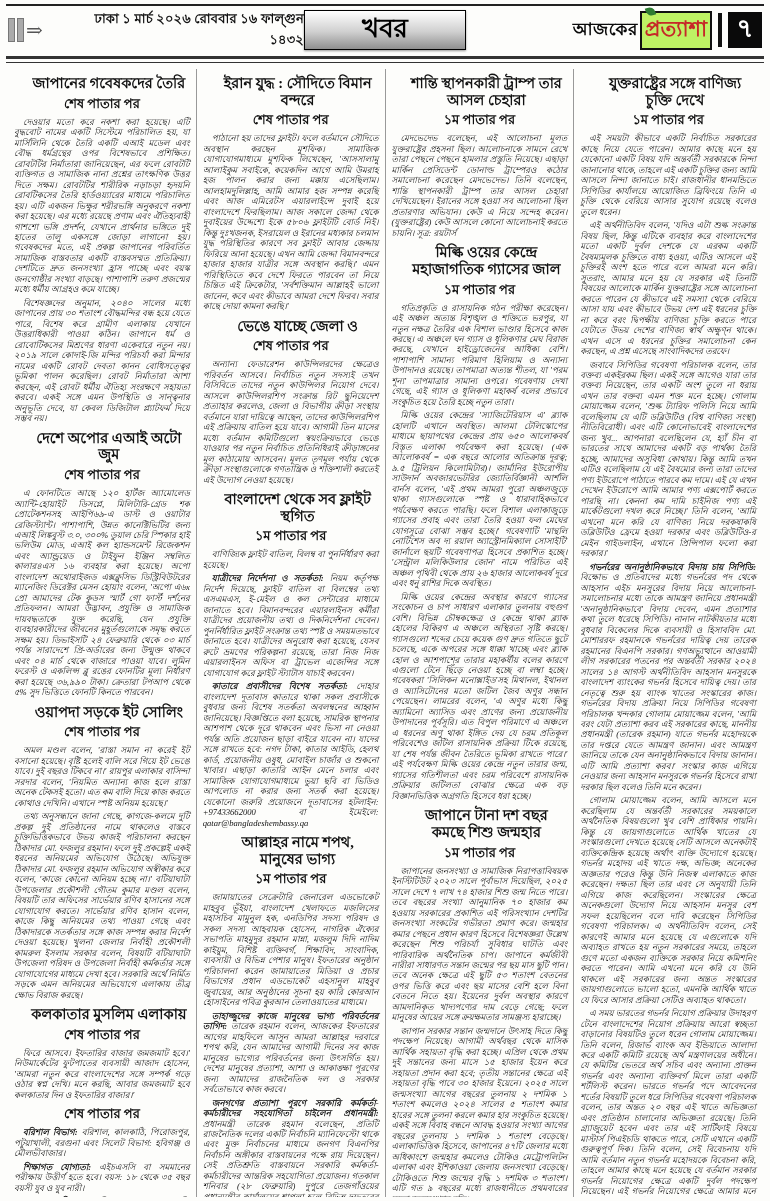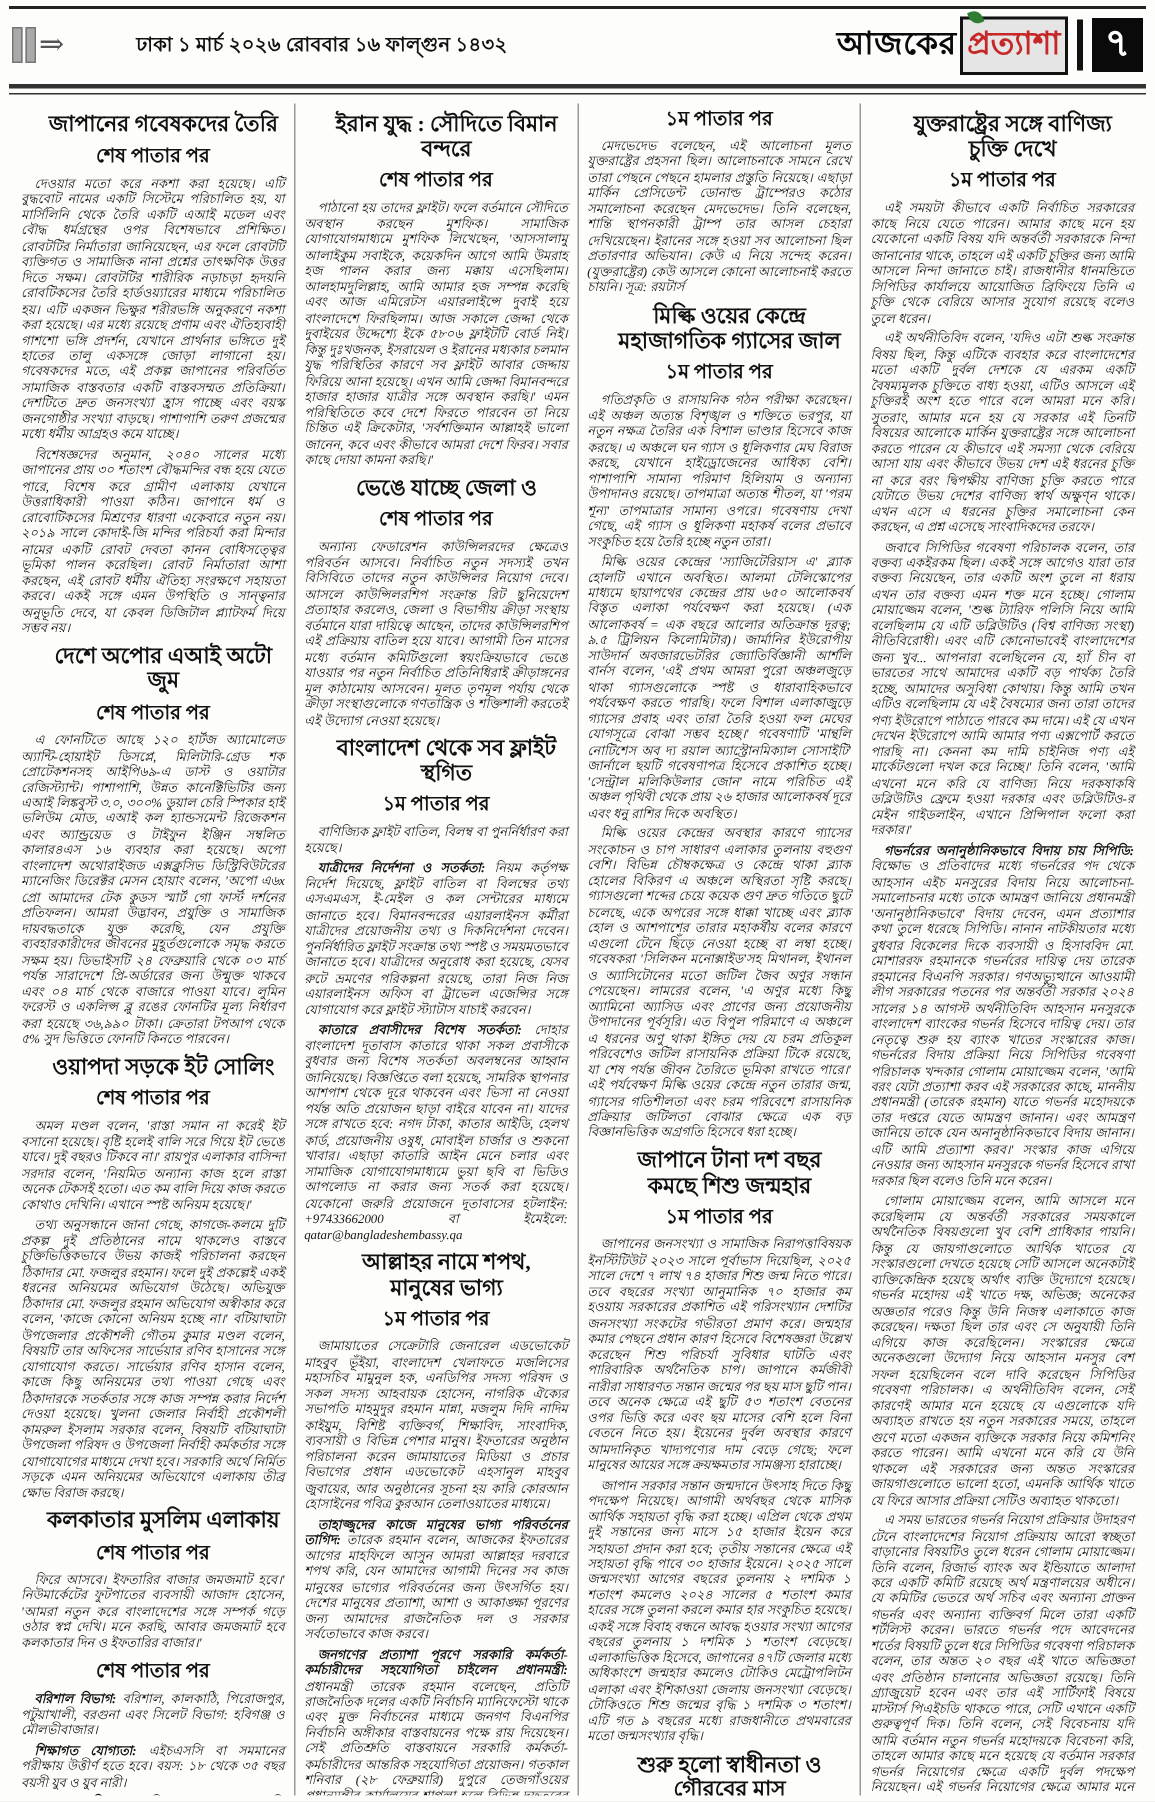--- a/index.html
+++ b/index.html
@@ -11,22 +11,22 @@
   .hdr-left{display:flex;align-items:center;gap:8px;flex:1;}
   .mark{display:flex;align-items:center;gap:2px;}
   .mark .bar{width:5px;height:22px;background:#aaa;border:1px solid #777;}
   .mark .arrow{font-size:20px;color:#555;line-height:1;}
   .dateline{font-size:13px;font-weight:bold;letter-spacing:.2px;margin-left:40px;text-align:right;}
   .section-box{width:160px;height:38px;border:1px solid #000;display:flex;align-items:center;justify-content:center;
                background:linear-gradient(180deg,#ffffff 0%,#cfcfcf 55%,#8f8f8f 100%);box-shadow:0 1px 2px rgba(0,0,0,.4);}
   .section-box span{font-size:26px;font-weight:bold;color:#000;}
   .hdr-right{flex:1;display:flex;align-items:center;justify-content:flex-end;gap:6px;}
   .logo{display:flex;align-items:center;}
-  .logo .p1{font-size:21px;font-weight:bold;color:#0a0a0a;letter-spacing:.5px;}
-  .logo .p2wrap{position:relative;margin-left:2px;border:2px solid #111;padding:0 3px;background:#e5e5e5;}
+  .logo .p1{font-size:17px;font-weight:bold;color:#0a0a0a;letter-spacing:.5px;}
+  .logo .p2wrap{position:relative;margin-left:2px;border:2px solid #111;padding:0 3px;background:#bef264;}
   .logo .p2{font-size:21px;font-weight:bold;color:#c62828;}
   .logo .leaf{position:absolute;top:-6px;left:4px;width:9px;height:9px;background:#2e7d32;border-radius:0 70% 0 70%;transform:rotate(-20deg);}
   .vbar{width:4px;height:34px;background:#111;}
   .pageno{width:34px;height:36px;background:#0a0a0a;color:#fff;display:flex;align-items:center;justify-content:center;
           font-size:26px;font-weight:bold;}
   .dblrule{margin:4px 6px 6px 6px;border-top:3px solid #333;border-bottom:1px solid #333;height:3px;}
   
   .cols{display:flex;height:1128px;padding:0 8px;gap:0;}
   .col{flex:1 1 0;padding:0 6px;overflow:hidden;border-right:1px solid #999;}
   .col:last-child{border-right:none;}
@@ -43,20 +43,23 @@
   <div class="toprule"></div>
 
   <div class="hdr">
     <div class="hdr-left">
       <span class="mark">
         <span class="bar"></span>
           <span class="bar"></span>
           <span class="arrow">⇒</span>
       </span>
       <span class="dateline">ঢাকা ১ মার্চ ২০২৬ রোববার ১৬ ফাল্গুন ১৪৩২</span>
+    </div>
+    <div class="section-box">
+      <span>খবর</span>
     </div>
     <div class="hdr-right">
       <div class="logo">
         <span class="p1">আজকের</span>
         <span class="p2wrap"><span class="leaf"></span>
           <span class="p2">প্রত্যাশা</span></span>
       </div>
       <span class="vbar"></span>
       <div class="pageno">৭</div>
     </div>
@@ -116,20 +119,21 @@
         <article>
           <h2>আল্লাহর নামে শপথ, মানুষের ভাগ্য</h2>
           <div class="cont">১ম পাতার পর</div>
           <p>জামায়াতের সেক্রেটারি জেনারেল এডভোকেট মাহবুব ভূঁইয়া, বাংলাদেশ খেলাফতে মজলিসের মহাসচিব মামুনুল হক, এনডিপির সদস্য পরিষদ ও সকল সদস্য আহবায়ক হোসেন, নাগরিক ঐক্যের সভাপতি মাহমুদুর রহমান মান্না, মজলুম দিদি নাদিম কাইয়ুম, বিশিষ্ট ব্যক্তিবর্গ, শিক্ষাবিদ, সাংবাদিক, ব্যবসায়ী ও বিভিন্ন পেশার মানুষ। ইফতারের অনুষ্ঠান পরিচালনা করেন জামায়াতের মিডিয়া ও প্রচার বিভাগের প্রধান এডভোকেট এহসানুল মাহবুব জুবায়ের, আর অনুষ্ঠানের সূচনা হয় কারি কোরআন হোসাইনের পবিত্র কুরআন তেলাওয়াতের মাধ্যমে।</p>
           <p><b>তাহাজ্জুদের কাজে মানুষের ভাগ্য পরিবর্তনের তাগিদ: </b>তারেক রহমান বলেন, আজকের ইফতারের আগের মাহফিলে আসুন আমরা আল্লাহর দরবারে শপথ করি, যেন আমাদের আগামী দিনের সব কাজ মানুষের ভাগ্যের পরিবর্তনের জন্য উৎসর্গিত হয়। দেশের মানুষের প্রত্যাশা, আশা ও আকাঙ্ক্ষা পূরণের জন্য আমাদের রাজনৈতিক দল ও সরকার সর্বতোভাবে কাজ করবে।</p>
           <p><b>জনগণের প্রত্যাশা পূরণে সরকারি কর্মকর্তা-কর্মচারীদের সহযোগিতা চাইলেন প্রধানমন্ত্রী: </b>প্রধানমন্ত্রী তারেক রহমান বলেছেন, প্রতিটি রাজনৈতিক দলের একটি নির্বাচনি ম্যানিফেস্টো থাকে এবং মুক্ত নির্বাচনের মাধ্যমে জনগণ বিএনপির নির্বাচনি অঙ্গীকার বাস্তবায়নের পক্ষে রায় দিয়েছেন। সেই প্রতিশ্রুতি বাস্তবায়নে সরকারি কর্মকর্তা-কর্মচারীদের আন্তরিক সহযোগিতা প্রয়োজন। গতকাল শনিবার (২৮ ফেব্রুয়ারি) দুপুরে তেজগাঁওয়ের প্রধানমন্ত্রীর কার্যালয়ের শাপলা হলে বিভিন্ন দফতরের কর্মকর্তা-কর্মচারীদের সঙ্গে মতবিনিময় সভায় তিনি এসব কথা বলেন। দায়িত্ব গ্রহণের পর এটি প্রধানমন্ত্রীর প্রথম মতবিনিময় সভা।</p>
         </article>
       </div>
       <div class="col">
         <article>
+          <h2>শান্তি স্থাপনকারী ট্রাম্প তার আসল চেহারা</h2>
           <div class="cont">১ম পাতার পর</div>
           <p>মেদভেদেভ বলেছেন, এই আলোচনা মূলত যুক্তরাষ্ট্রের প্রহসনা ছিল। আলোচনাকে সামনে রেখে তারা পেছনে পেছনে হামলার প্রস্তুতি নিয়েছে। এছাড়া মার্কিন প্রেসিডেন্ট ডোনাল্ড ট্রাম্পেরও কঠোর সমালোচনা করেছেন মেদভেদেভ। তিনি বলেছেন, শান্তি স্থাপনকারী ট্রাম্প তার আসল চেহারা দেখিয়েছেন। ইরানের সঙ্গে হওয়া সব আলোচনা ছিল প্রতারণার অভিযান। কেউ এ নিয়ে সন্দেহ করেন। (যুক্তরাষ্ট্রের) কেউ আসলে কোনো আলোচনাই করতে চায়নি। সূত্র: রয়টার্স</p>
         </article>
         <article>
           <h2>মিল্কি ওয়ের কেন্দ্রে মহাজাগতিক গ্যাসের জাল</h2>
           <div class="cont">১ম পাতার পর</div>
           <p>গতিপ্রকৃতি ও রাসায়নিক গঠন পরীক্ষা করেছেন। এই অঞ্চল অত্যন্ত বিশৃঙ্খল ও শক্তিতে ভরপুর, যা নতুন নক্ষত্র তৈরির এক বিশাল ভাণ্ডার হিসেবে কাজ করছে। এ অঞ্চলে ঘন গ্যাস ও ধূলিকণার মেঘ বিরাজ করছে, যেখানে হাইড্রোজেনের আধিক্য বেশি। পাশাপাশি সামান্য পরিমাণ হিলিয়াম ও অন্যান্য উপাদানও রয়েছে। তাপমাত্রা অত্যন্ত শীতল, যা 'পরম শূন্য' তাপমাত্রার সামান্য ওপরে। গবেষণায় দেখা গেছে, এই গ্যাস ও ধূলিকণা মহাকর্ষ বলের প্রভাবে সংকুচিত হয়ে তৈরি হচ্ছে নতুন তারা।</p>
           <p>মিল্কি ওয়ের কেন্দ্রের 'স্যাজিটেরিয়াস এ' ব্ল্যাক হোলটি এখানে অবস্থিত। আলমা টেলিস্কোপের মাধ্যমে ছায়াপথের কেন্দ্রের প্রায় ৬৫০ আলোকবর্ষ বিস্তৃত এলাকা পর্যবেক্ষণ করা হয়েছে। (এক আলোকবর্ষ = এক বছরে আলোর অতিক্রান্ত দূরত্ব; ৯.৫ ট্রিলিয়ন কিলোমিটার)। জার্মানির ইউরোপীয় সাউদার্ন অবজারভেটরির জ্যোতির্বিজ্ঞানী আর্শলি বার্নস বলেন, 'এই প্রথম আমরা পুরো অঞ্চলজুড়ে থাকা গ্যাসগুলোকে স্পষ্ট ও ধারাবাহিকভাবে পর্যবেক্ষণ করতে পারছি। ফলে বিশাল এলাকাজুড়ে গ্যাসের প্রবাহ এবং তারা তৈরি হওয়া ফল মেঘের যোগসূত্রে বোঝা সম্ভব হচ্ছে।' গবেষণাটি 'মান্থলি নোটিশেস অব দ্য রয়াল অ্যাস্ট্রোনমিক্যাল সোসাইটি' জার্নালে ছয়টি গবেষণাপত্র হিসেবে প্রকাশিত হচ্ছে। 'সেন্ট্রাল মলিকিউলার জোন' নামে পরিচিত এই অঞ্চল পৃথিবী থেকে প্রায় ২৬ হাজার আলোকবর্ষ দূরে এবং ধনু রাশির দিকে অবস্থিত।</p>
           <p>মিল্কি ওয়ের কেন্দ্রের অবস্থার কারণে গ্যাসের সংকোচন ও চাপ সাধারণ এলাকার তুলনায় বহুগুণ বেশি। বিভিন্ন চৌম্বকক্ষেত্র ও কেন্দ্রে থাকা ব্ল্যাক হোলের বিকিরণ এ অঞ্চলে অস্থিরতা সৃষ্টি করছে। গ্যাসগুলো শব্দের চেয়ে কয়েক গুণ দ্রুত গতিতে ছুটে চলেছে, একে অপরের সঙ্গে ধাক্কা খাচ্ছে এবং ব্ল্যাক হোল ও আশপাশের তারার মহাকর্ষীয় বলের কারণে এগুলো টেনে ছিঁড়ে নেওয়া হচ্ছে বা লম্বা হচ্ছে। গবেষকরা 'সিলিকন মনোক্সাইড'সহ মিথানল, ইথানল ও অ্যাসিটোনের মতো জটিল জৈব অণুর সন্ধান পেয়েছেন। লামরের বলেন, 'এ অণুর মধ্যে কিছু অ্যামিনো অ্যাসিড এবং প্রাণের জন্য প্রয়োজনীয় উপাদানের পূর্বসূরি। এত বিপুল পরিমাণে এ অঞ্চলে এ ধরনের অণু থাকা ইঙ্গিত দেয় যে চরম প্রতিকূল পরিবেশেও জটিল রাসায়নিক প্রক্রিয়া টিকে রয়েছে, যা শেষ পর্যন্ত জীবন তৈরিতে ভূমিকা রাখতে পারে।' এই পর্যবেক্ষণ মিল্কি ওয়ের কেন্দ্রে নতুন তারার জন্ম, গ্যাসের গতিশীলতা এবং চরম পরিবেশে রাসায়নিক প্রক্রিয়ার জটিলতা বোঝার ক্ষেত্রে এক বড় বিজ্ঞানভিত্তিক অগ্রগতি হিসেবে ধরা হচ্ছে।</p>
         </article>

